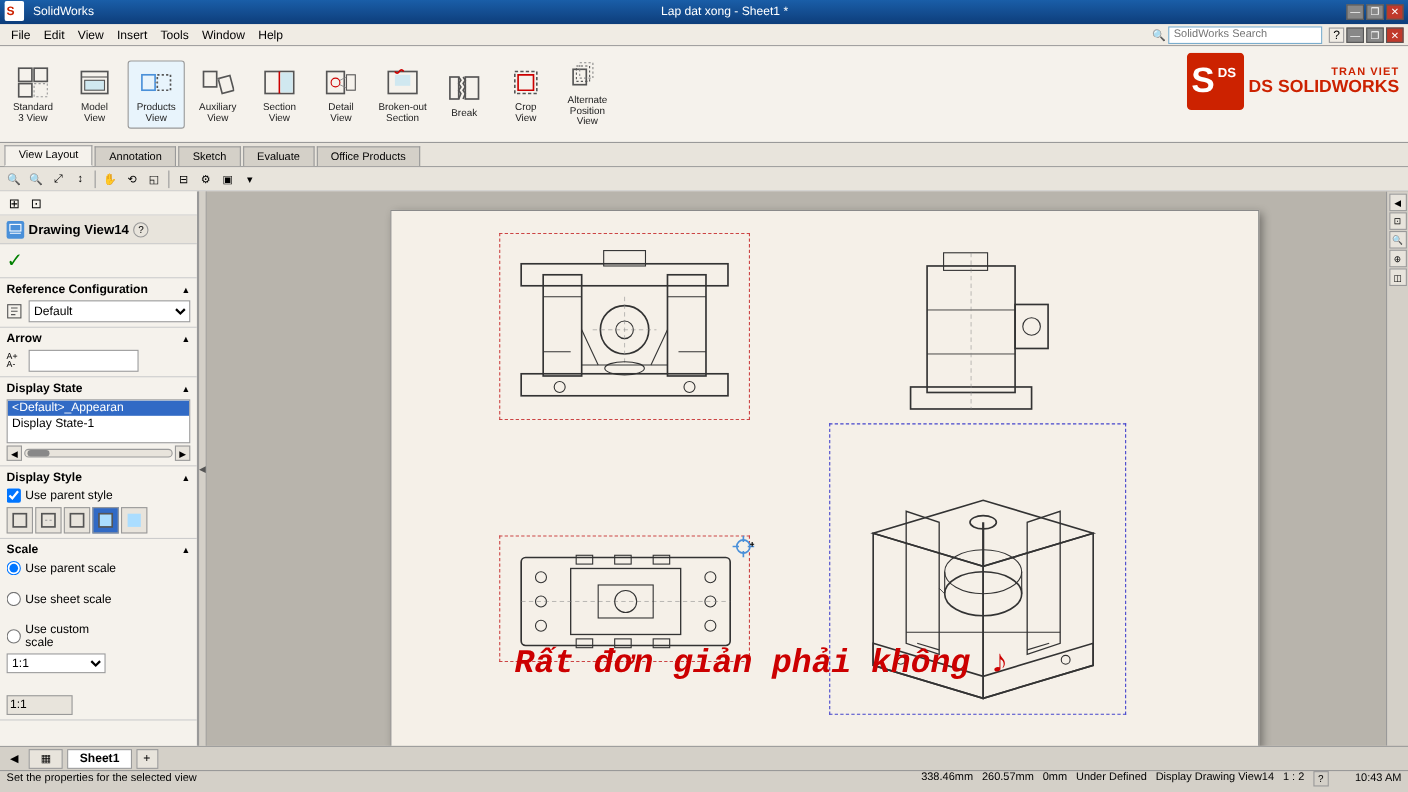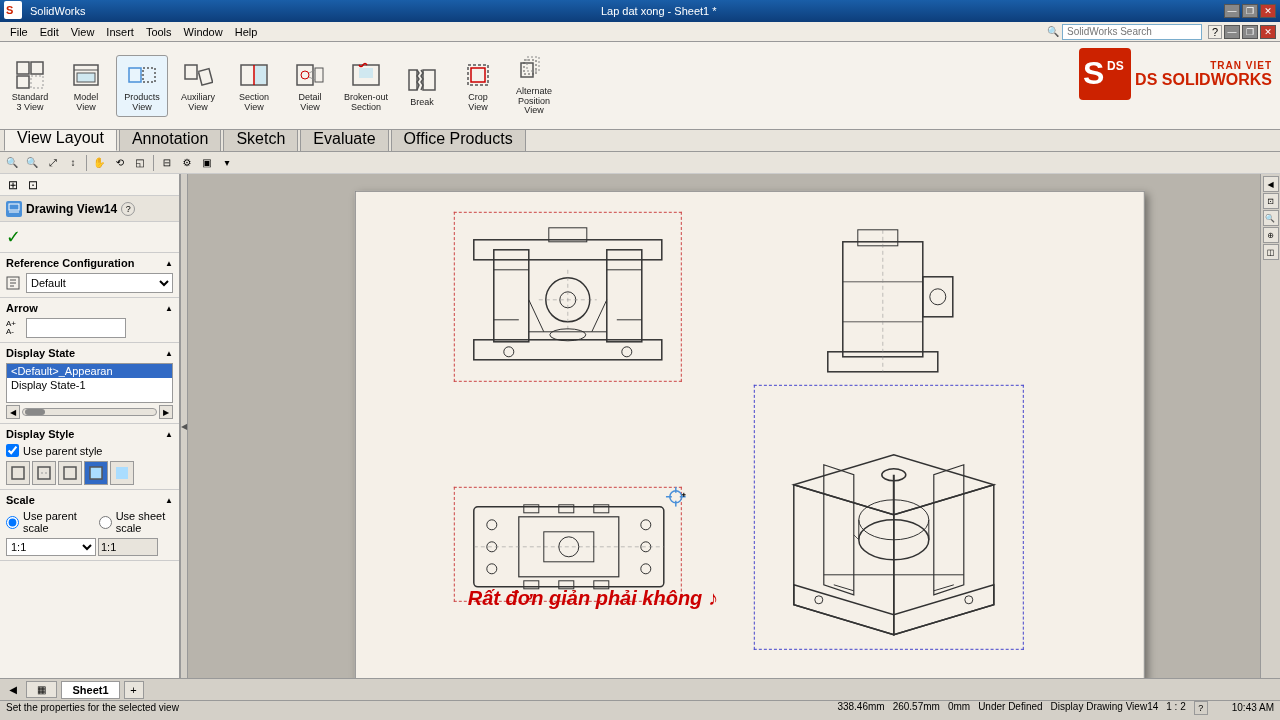--- a/index.html
+++ b/index.html
@@ -82,21 +82,21 @@
       align-items: flex-end;
       border-bottom: 1px solid #999;
       padding-left: 4px;
     }
     .tab {
       padding: 3px 12px;
       background: #d4d0c8;
       border: 1px solid #999;
       border-bottom: none;
       cursor: pointer;
-      font-size: 16px;
+      font-size: 10px;
       margin-right: 2px;
     }
     .tab.active {
       background: #f5f2ec;
       border-bottom: 1px solid #f5f2ec;
       font-weight: 500;
     }
     #search-input {
       width: 160px;
       height: 18px;
@@ -221,21 +221,21 @@
       width: 24px; height: 24px;
       border: 1px solid #999;
       background: #e8e4dc;
       display: flex; align-items: center; justify-content: center;
       font-size: 10px;
       cursor: pointer;
     }
     .style-icon.active { background: #316ac5; color: white; }
 
     
-    .radio-group { display: flex; flex-direction: row; gap: 15px; }
+    .radio-group { display: flex; flex-direction: column; gap: 15px; }
     .radio-item { display: flex; align-items: center; gap: 4px; font-size: 11px; }
     .scale-input {
       width: 50px; height: 18px;
       border: 1px solid #999;
       background: #e8e4dc;
       font-size: 11px;
       padding: 0 2px;
     }
     .scale-combo {
       width: 90px; height: 18px;
@@ -343,24 +343,24 @@
 
     
     .drawing-svg {
       position: absolute;
     }
 
     
     .red-text-overlay {
       position: absolute;
       color: #cc0000;
-      font-size: 20px;
+      font-size: 30px;
       font-weight: bold;
       font-style: italic;
-      font-family: Liberation Sans, sans-serif;
+      font-family: Liberation Mono, monospace;
       white-space: nowrap;
     }
 
     
     .crosshair {
       position: absolute;
       width: 16px; height: 16px;
       cursor: crosshair;
     }
 
@@ -734,22 +734,26 @@
       </div>
       <div class="radio-group">
         <div class="radio-item">
           <input type="radio" name="scale" checked="" style="">
           <label>Use parent scale</label>
         </div>
         <div class="radio-item">
           <input type="radio" name="scale" style="">
           <label>Use sheet scale</label>
         </div>
-      </div>
-      <div style="margin-top:4px;display:flex;flex-direction:row;gap:2px;">
+        <div class="radio-item">
+          <input type="radio" name="scale" style="">
+          <label>Use custom<br>scale</label>
+        </div>
+      </div>
+      <div style="margin-top:4px;display:flex;flex-direction:column;gap:20px;">
         <select class="scale-combo">
           <option>1:1</option>
           <option>1:2</option>
           <option>1:5</option>
           <option>2:1</option>
         </select>
         <input type="text" class="scale-input" value="1:1" style="width: 60px; background: rgb(232, 228, 220);">
       </div>
     </div>
   </div>

